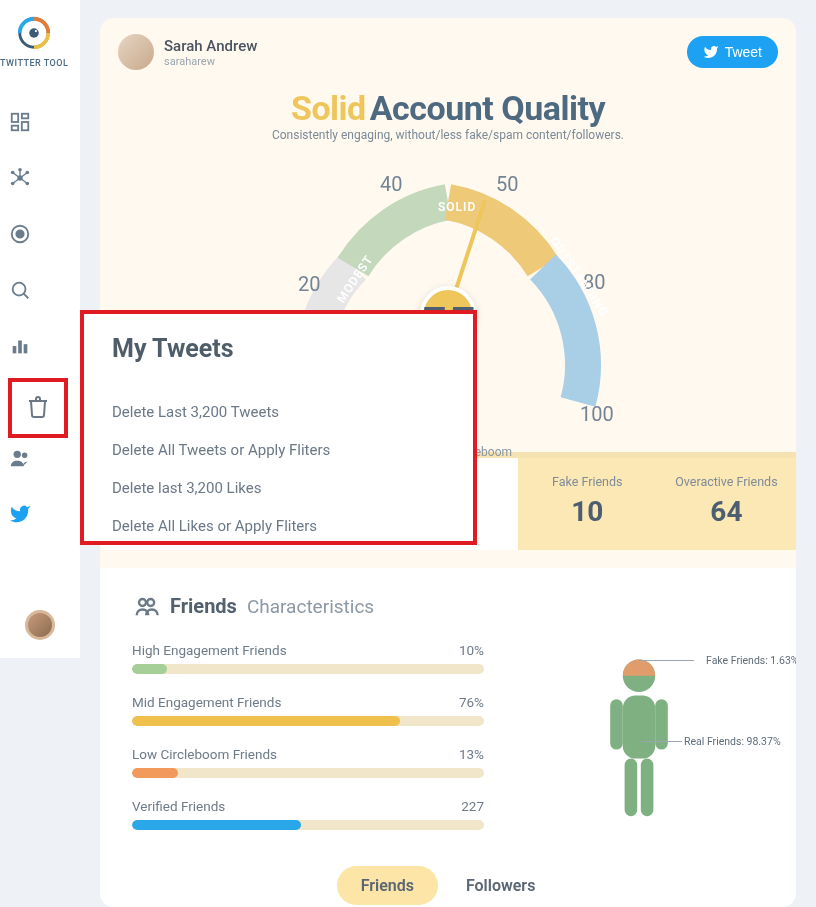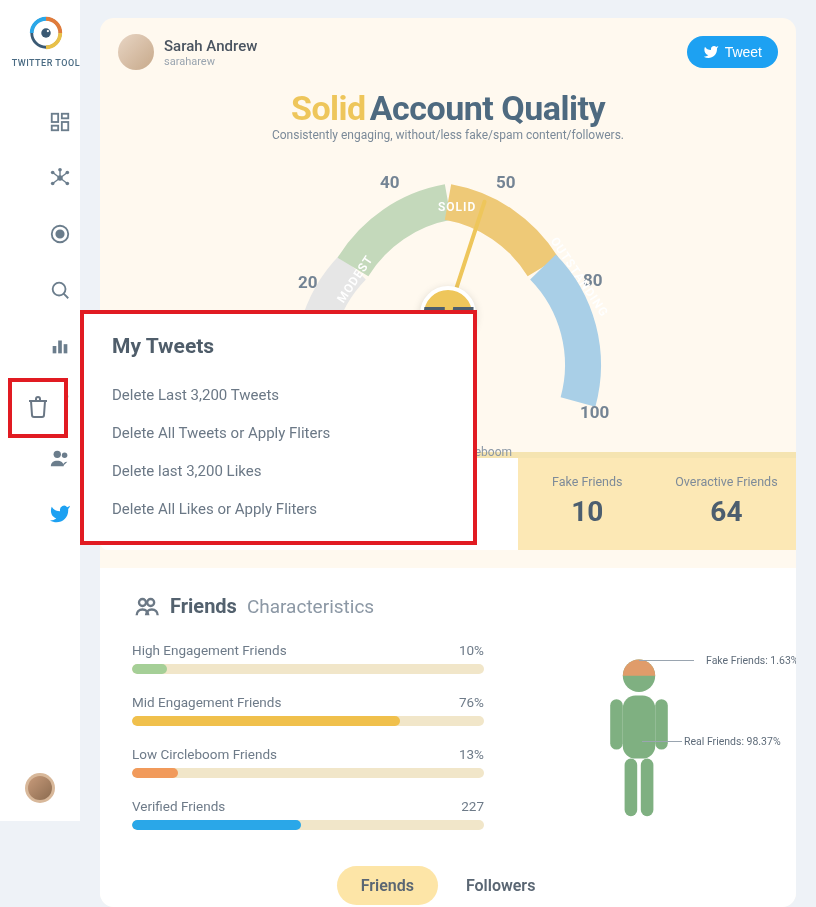--- a/index.html
+++ b/index.html
@@ -1,17 +1,17 @@
 <!DOCTYPE html>
 <html><head>
 <meta charset="utf-8">
 <style>
   * { box-sizing: border-box; margin: 0; padding: 0; }
   body { font-family: -apple-system, BlinkMacSystemFont, "Segoe UI", Roboto, Arial, sans-serif; background:#eef2f7; width:816px; height:907px; overflow:hidden; position:relative; }
-  .sidebar { position:absolute; left:0; top:0; width:80px; height:821px; background:#fff; display:flex; flex-direction:column; align-items:flex-end; padding-top:14px; }
+  .sidebar { position:absolute; left:0; top:0; width:80px; height:658px; background:#fff; display:flex; flex-direction:column; align-items:flex-start; padding-top:14px; }
   .logo-wrap { display:flex; flex-direction:column; align-items:center; margin-bottom:26px; }
   .logo { width:38px; height:38px; border-radius:50%; position:relative; }
   .logo svg { width:38px; height:38px; }
   .logo-text { font-size:9px; letter-spacing:0.5px; color:#4a6b83; margin-top:6px; font-weight:500; }
   .nav-item { width:40px; height:40px; display:flex; align-items:center; justify-content:center; margin:8px 0; cursor:pointer; color:#6b7d8c; }
   .nav-item svg { width:22px; height:22px; }
   .avatar-bottom { position:absolute; bottom:18px; left:50%; transform:translateX(-50%); width:30px; height:30px; border-radius:50%; background:#d8b89a; }
   .avatar-bottom::after { content:""; position:absolute; inset:3px; border-radius:50%; background:linear-gradient(135deg,#c89b7b,#8b6b4f); }
 
   .main { position:absolute; left:80px; top:0; right:0; bottom:0; padding:18px 20px 0 20px; }
@@ -27,21 +27,21 @@
   .btn-tips { background:#ffdd62; color:#313a45; }
   .btn-tweet { background:#1da1f2; color:#fff; }
   .btn svg { width:16px; height:16px; }
 
   .title-row { text-align:center; margin-bottom:4px; }
   .title-solid { font-size:34px; font-weight:700; color:#eec65b; letter-spacing:-0.5px; }
   .title-rest { font-size:34px; font-weight:700; color:#4e6a80; letter-spacing:-0.5px; }
   .subtitle { font-size:12px; color:#7b8a99; }
 
   .gauge-wrap { position:relative; width:360px; height:300px; margin:10px auto 0 auto; }
-  .gauge-label { position:absolute; font-size:17px; color:#748494; font-weight:700; }
+  .gauge-label { position:absolute; font-size:20px; color:#748494; font-weight:400; }
   .gauge-band-label { position:absolute; font-size:12px; color:#fff; font-weight:600; letter-spacing:1px; }
   .gauge-center { position:absolute; left:50%; top:58%; transform:translate(-50%,-50%); text-align:center; }
   .gauge-score { font-size:50px; font-weight:800; color:#4c5e6f; line-height:1; }
   .gauge-caption { font-size:12px; color:#8a97a5; margin-top:8px; }
   .gauge-knob { position:absolute; left:50%; top:54%; transform:translate(-50%,-50%); width:56px; height:56px; border-radius:50%; background:#eec65b; border:4px solid #fff; box-shadow:0 2px 8px rgba(0,0,0,0.15); }
   .gauge-needle { position:absolute; left:50%; top:54%; width:4px; height:120px; background:#eec65b; transform-origin:bottom center; transform:translate(-50%,-100%) rotate(18deg); border-radius:2px; }
 
   .stats-row { display:flex; background:#fff; border-top:6px solid #f5e4b1; border-radius:0 0 8px 8px; margin:0 -18px; }
   .stat { flex:1; text-align:center; padding:16px 6px 22px 6px; }
   .stat.highlight { background:#fce8b5; }
@@ -64,21 +64,21 @@
   .annot { position:absolute; font-size:10.5px; color:#5f6c7a; white-space:nowrap; }
   .annot-line { position:absolute; border-top:1px solid #9aa5b0; }
 
   .toggle-row { text-align:center; margin-top:16px; }
   .pill { display:inline-block; padding:10px 24px; border-radius:999px; font-size:16px; font-weight:600; cursor:pointer; }
   .pill.active { background:#fde5a7; color:#5a6673; }
   .pill.inactive { color:#5a6673; }
 
   
   .popup { position:absolute; left:80px; top:310px; width:397px; height:235px; background:#fff; border:4px solid #e11b22; padding:20px 28px; z-index:50; }
-  .popup-title { font-size:21px; font-weight:700; color:#4f5d6a; margin-bottom:18px; }
+  .popup-title { font-size:25px; font-weight:700; color:#4f5d6a; margin-bottom:30px; }
   .popup-item { font-size:15px; color:#6b7886; padding:10px 0; cursor:pointer; }
 
   
   .nav-highlight { position:absolute; border:4px solid #e11b22; background:#fff; z-index:40; }
 
 </style>
 </head>
 <body>
 
 <div class="sidebar">

